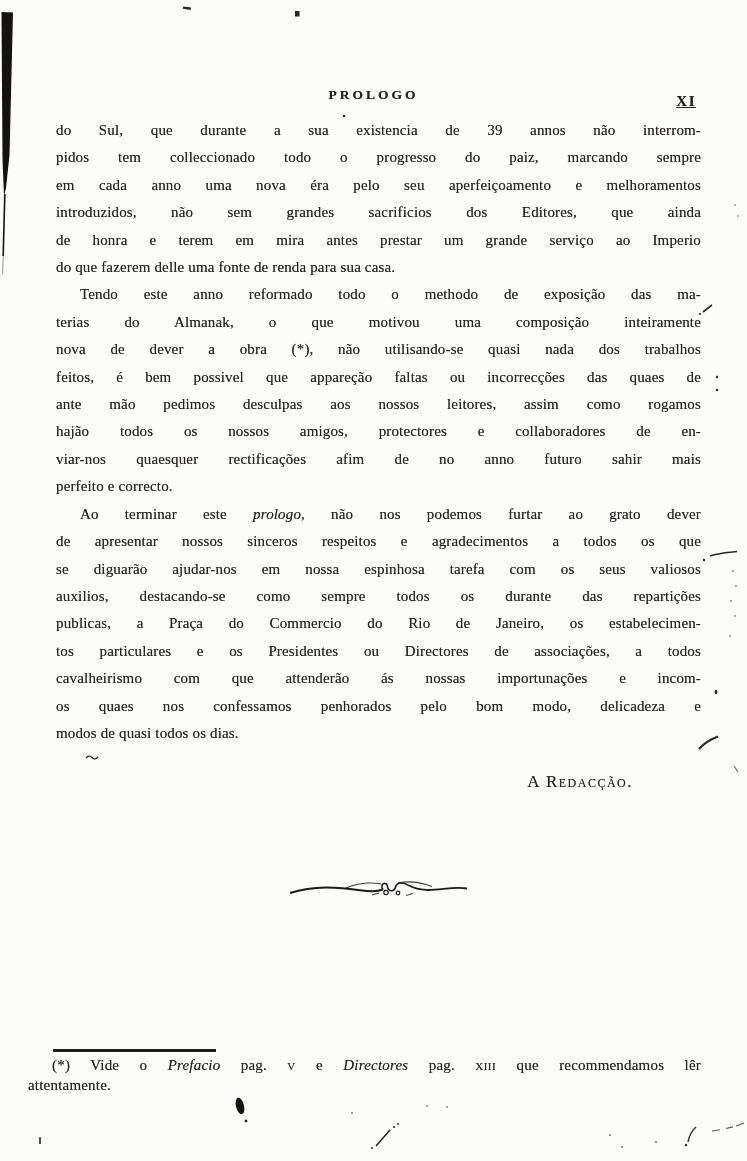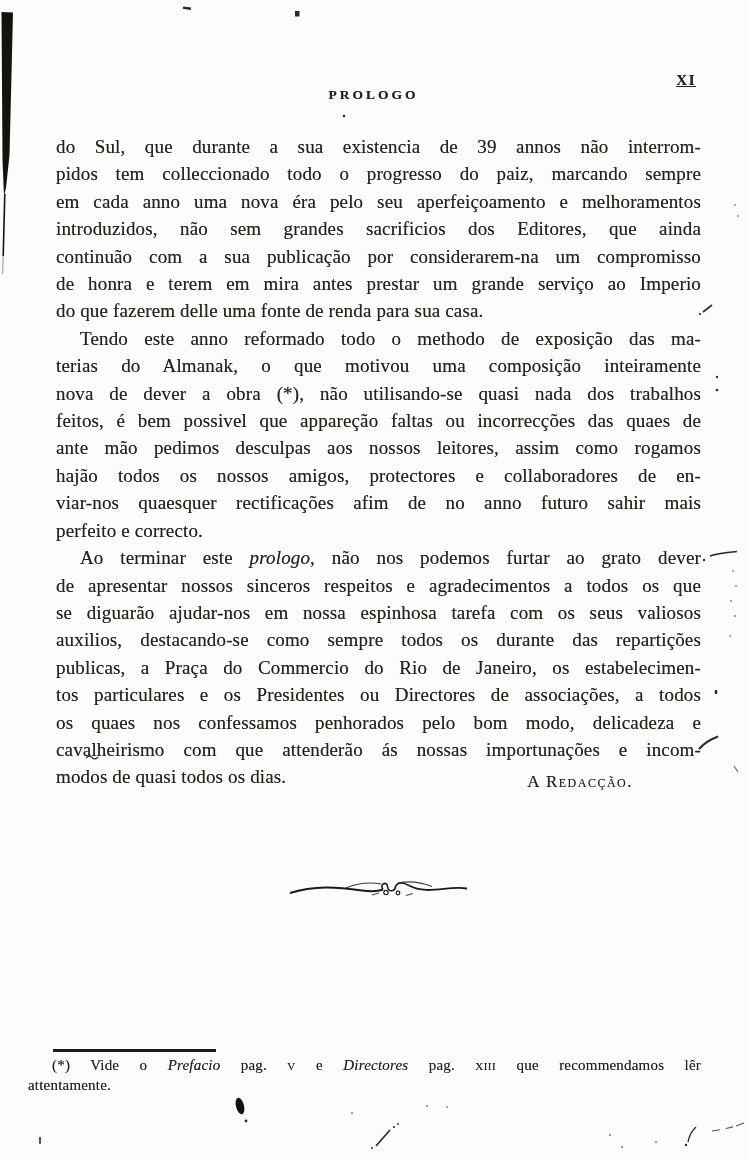--- a/index.html
+++ b/index.html
@@ -11,28 +11,27 @@
     color:var(--ink,#24221f);
     overflow:hidden;
     text-shadow:0 0 .4px rgba(30,28,25,.55);
   }
   .header-title{
     position:absolute;top:87px;left:0;right:0;
     text-align:center;
     font-size:13.5px;letter-spacing:3px;font-weight:600;
   }
   .page-number{
-    position:absolute;top:72px;right:51px;
+    position:absolute;top:93px;right:51px;
     font-size:15px;font-weight:bold;letter-spacing:1.5px;text-decoration:underline;
   }
   .body-text{
     position:absolute;top:117px;left:56px;width:645px;
-    font-size:19px;line-height:27.4px;
+    font-size:15px;line-height:27.4px;
     letter-spacing:.15px;
-    margin-top:16px;
   }
   .line{text-align:justify;white-space:normal;}
   .line.just{text-align-last:justify;}
   .it{font-style:italic;}
   .sc{font-variant:small-caps;letter-spacing:.5px;}
   .signature{
     position:absolute;top:772px;right:114px;
     font-size:17px;font-variant:small-caps;letter-spacing:1.5px;
   }
   .divider{position:absolute;top:874px;left:286px;width:185px;height:30px;}
@@ -59,39 +58,38 @@
   </svg>
 
   <div class="header-title">PROLOGO</div>
   <div class="page-number">XI</div>
 
   <div class="body-text">
       <div class="line just"><span>do Sul, que durante a sua existencia de 39 annos não interrom-</span></div>
       <div class="line just"><span>pidos tem colleccionado todo o progresso do paiz, marcando sempre</span></div>
       <div class="line just"><span>em cada anno uma nova éra pelo seu aperfeiçoamento e melhoramentos</span></div>
       <div class="line just"><span>introduzidos, não sem grandes sacrificios dos Editores, que ainda</span></div>
-      <div class="line just"><span>continuão com a sua publicação por considerarem-na um compromisso</span></div>
       <div class="line just"><span>de honra e terem em mira antes prestar um grande serviço ao Imperio</span></div>
       <div class="line"><span>do que fazerem delle uma fonte de renda para sua casa.</span></div>
       <div class="line just" style="text-indent: 24px;"><span>Tendo este anno reformado todo o methodo de exposição das ma-</span></div>
       <div class="line just"><span>terias do Almanak, o que motivou uma composição inteiramente</span></div>
       <div class="line just"><span>nova de dever a obra (*), não utilisando-se quasi nada dos trabalhos</span></div>
       <div class="line just"><span>feitos, é bem possivel que appareção faltas ou incorrecções das quaes de</span></div>
       <div class="line just"><span>ante mão pedimos desculpas aos nossos leitores, assim como rogamos</span></div>
       <div class="line just"><span>hajão todos os nossos amigos, protectores e collaboradores de en-</span></div>
       <div class="line just"><span>viar-nos quaesquer rectificações afim de no anno futuro sahir mais</span></div>
       <div class="line"><span>perfeito e correcto.</span></div>
       <div class="line just" style="text-indent: 24px;"><span>Ao terminar este </span><span class="it">prologo,</span><span> não nos podemos furtar ao grato dever</span></div>
       <div class="line just"><span>de apresentar nossos sinceros respeitos e agradecimentos a todos os que</span></div>
       <div class="line just"><span>se diguarão ajudar-nos em nossa espinhosa tarefa com os seus valiosos</span></div>
       <div class="line just"><span>auxilios, destacando-se como sempre todos os durante das repartições</span></div>
       <div class="line just"><span>publicas, a Praça do Commercio do Rio de Janeiro, os estabelecimen-</span></div>
       <div class="line just"><span>tos particulares e os Presidentes ou Directores de associações, a todos</span></div>
+      <div class="line just"><span>cavalheirismo com que attenderão ás nossas importunações e incom-</span></div>
       <div class="line just"><span>os quaes nos confessamos penhorados pelo bom modo, delicadeza e</span></div>
-      <div class="line just"><span>cavalheirismo com que attenderão ás nossas importunações e incom-</span></div>
       <div class="line"><span>modos de quasi todos os dias.</span></div>
     </div>
 
   <div class="signature">A Redacção.</div>
 
   <svg class="divider" viewBox="0 0 185 30">
     <g fill="none" stroke="#1d1b18">
       <path d="M4,19 C28,11 52,13 76,16.5 C86,17.8 92,17.5 97,15.5" stroke-width="1.9"></path>
       <path d="M97,15.5 C93,9.5 101,7 101.5,12.5 C102,17.5 108,18.5 109.5,13 C111,7.5 118,8.5 123,11.5" stroke-width="1.6"></path>
       <path d="M123,11.5 C142,21.5 162,11 181,14.5" stroke-width="1.9"></path>

